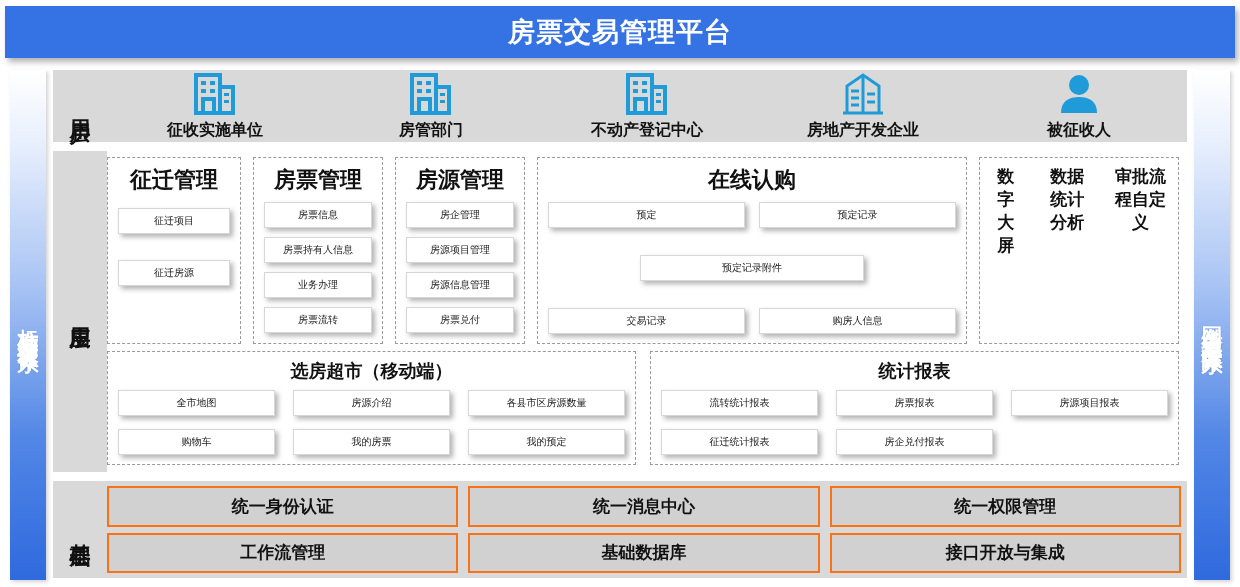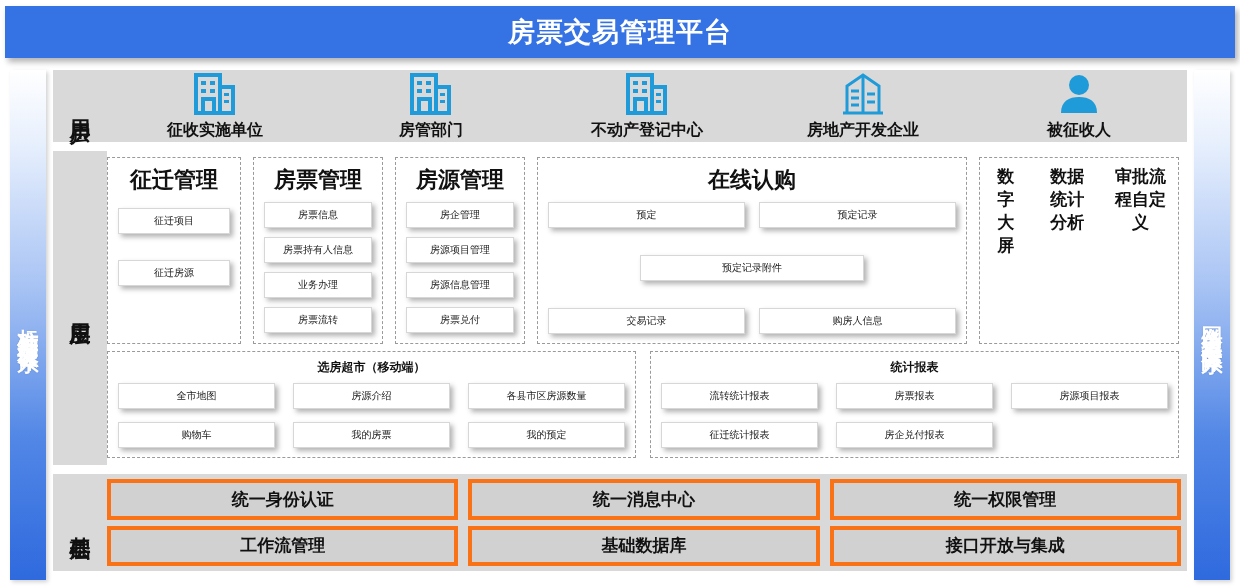--- a/index.html
+++ b/index.html
@@ -85,21 +85,21 @@
     border:1px dashed #9a9a9a;
     background:#ffffff;
     padding:7px 10px 9px 10px;
     display:flex;flex-direction:column;
     box-sizing:border-box;
   }
   .dcard-title{
     text-align:center;font-size:22px;font-weight:bold;color:#111;
     margin-bottom:7px;
   }
-  .dcard-title.big{font-size:12px;text-align:center;}
+  .dcard-title.big{font-size:18px;text-align:center;}
 
   .chip{
     background:#ffffff;
     border:1px solid #d7d7d7;
     box-shadow:3px 3px 5px rgba(0,0,0,0.30);
     font-size:10px;color:#222;
     display:flex;align-items:center;justify-content:center;
     text-align:center;
     height:26px;
     box-sizing:border-box;
@@ -122,21 +122,21 @@
   }
 
   
   .band-base{background:#d9d9d9;margin-top:9px;height:97px;}
   .base-body{
     flex:1;display:grid;grid-template-columns:1fr 1fr 1fr;
     gap:6px 10px;padding:5px 6px 5px 0;box-sizing:border-box;
   }
   .base-cell{
     background:#d1d1d1;
-    border:4px solid #f97316;
+    border:2px solid #f97316;
     display:flex;align-items:center;justify-content:center;
     font-size:17px;font-weight:bold;color:#111;
   }
 
   svg{display:block;}
 </style>
 </head>
 <body>
 
 <div class="title-bar">

